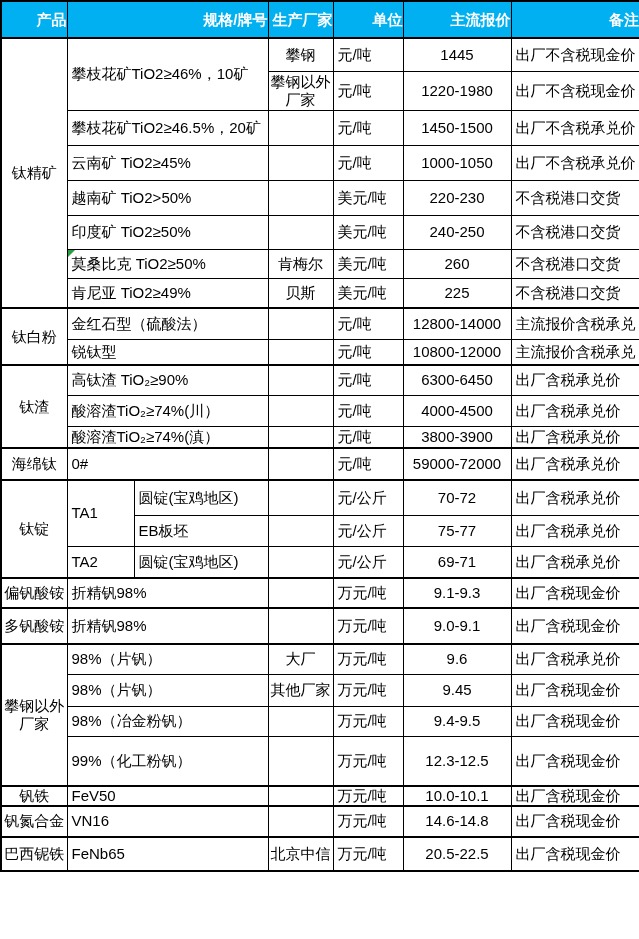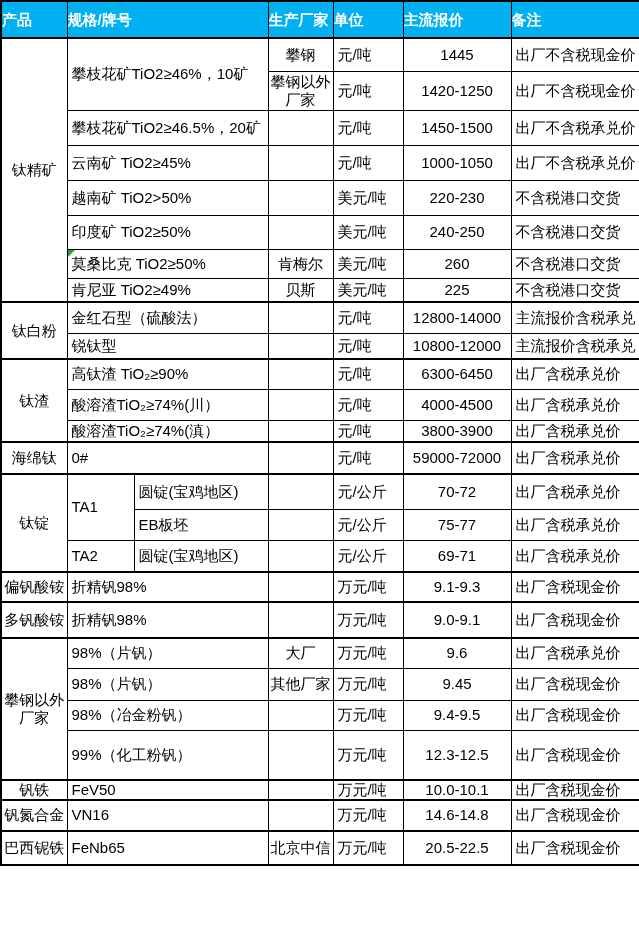--- a/index.html
+++ b/index.html
@@ -3,21 +3,21 @@
 <meta charset="utf-8">
 <style>
   html,body{margin:0;padding:0;background:#fff;}
   .page{position:relative;width:639px;height:939px;background:#fff;overflow:hidden;
         font-family:"Liberation Sans","DejaVu Sans",sans-serif;color:#000;}
   table.price{border-collapse:collapse;table-layout:fixed;width:639px;
               border:2px solid #000;}
   th,td{border:1px solid #000;font-size:15px;line-height:1.18;
         vertical-align:middle;overflow:hidden;word-break:break-word;padding:0;}
   thead th{background:#00B0F0;color:#fff;font-weight:bold;font-size:15px;
-           text-align:left;height:35px;border-bottom:2px solid #000;}
+           text-align:right;height:35px;border-bottom:2px solid #000;}
   td.c{text-align:center;}
   td.l{text-align:left;padding-left:4px;padding-right:1px;}
   tr.gs td{border-top:2px solid #000;}
   td.flagcell{position:relative;}
   .flag{position:absolute;top:0;left:0;width:0;height:0;
         border-top:7px solid #2E9E44;border-right:7px solid transparent;}
 </style>
 </head>
 <body>
 
@@ -47,21 +47,21 @@
       <td class="c" rowspan="8">钛精矿</td>
       <td class="l" colspan="2" rowspan="2">攀枝花矿TiO2≥46%，10矿</td>
       <td class="c">攀钢</td>
       <td class="l">元/吨</td>
       <td class="c">1445</td>
       <td class="l">出厂不含税现金价</td>
     </tr>
     <tr style="height:39px">
       <td class="c">攀钢以外厂家</td>
       <td class="l">元/吨</td>
-      <td class="c">1420-1250</td>
+      <td class="c">1220-1980</td>
       <td class="l">出厂不含税现金价</td>
     </tr>
     <tr style="height:35px">
       <td class="l" colspan="2">攀枝花矿TiO2≥46.5%，20矿</td>
       <td class="c"></td>
       <td class="l">元/吨</td>
       <td class="c">1450-1500</td>
       <td class="l">出厂不含税承兑价</td>
     </tr>
     <tr style="height:35px">
@@ -88,21 +88,21 @@
     <tr style="height:29px">
       <td class="l flagcell" colspan="2">
         <span class="flag"></span>
         <span>莫桑比克 TiO2≥50%</span>
       </td>
       <td class="c">肯梅尔</td>
       <td class="l">美元/吨</td>
       <td class="c">260</td>
       <td class="l">不含税港口交货</td>
     </tr>
-    <tr style="height:24px">
+    <tr style="height:30px">
       <td class="l" colspan="2">肯尼亚 TiO2≥49%</td>
       <td class="c">贝斯</td>
       <td class="l">美元/吨</td>
       <td class="c">225</td>
       <td class="l">不含税港口交货</td>
     </tr>
     <tr class="gs" style="height:31px">
       <td class="c" rowspan="2">钛白粉</td>
       <td class="l" colspan="2">金红石型（硫酸法）</td>
       <td class="c"></td>

